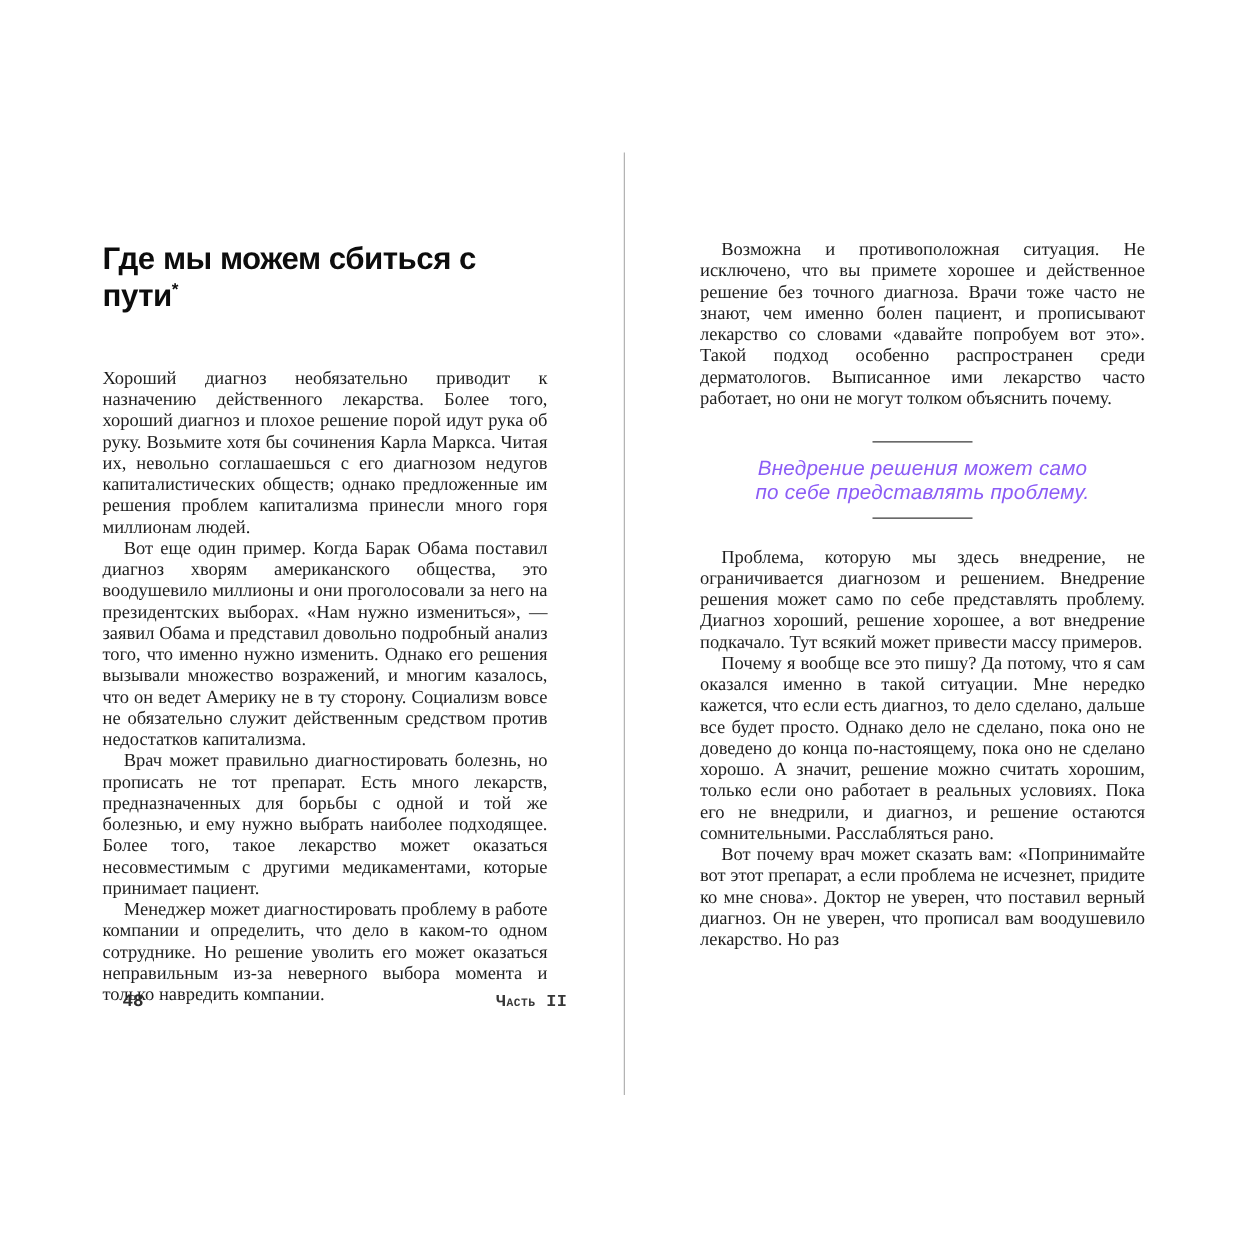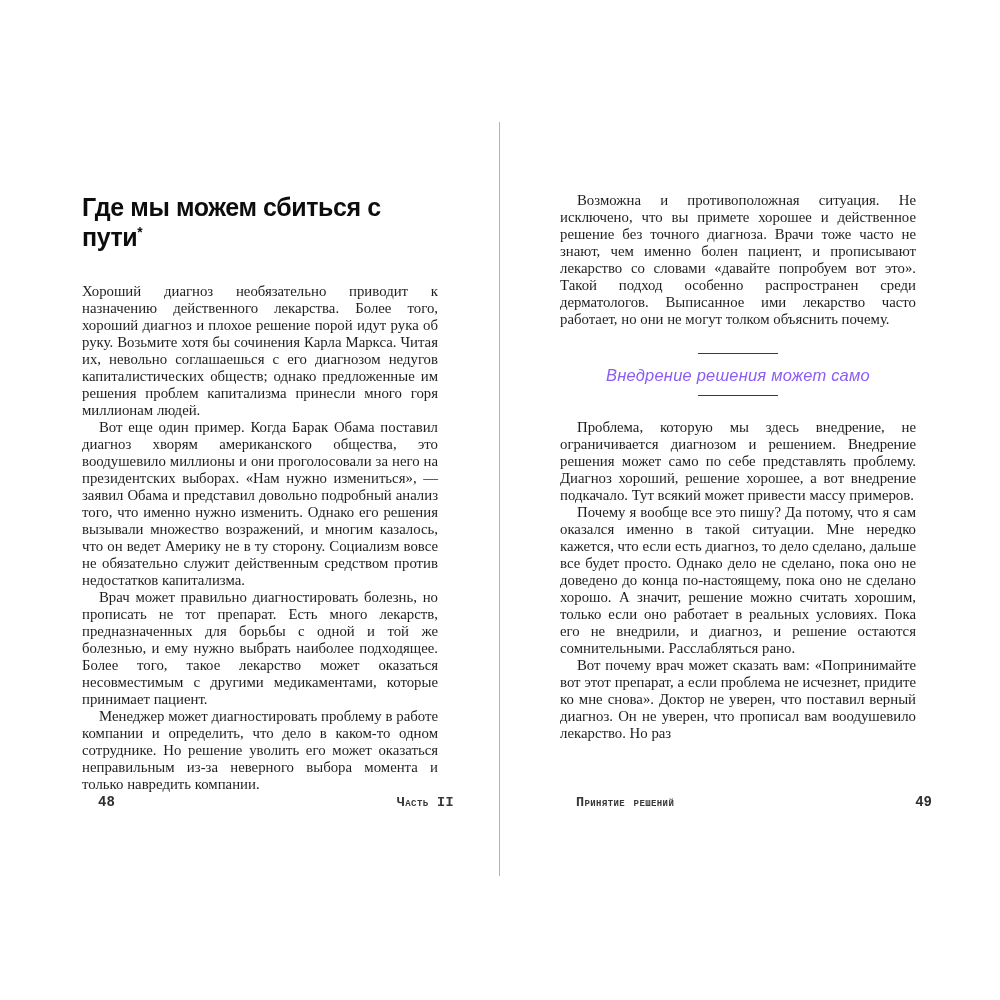--- a/index.html
+++ b/index.html
@@ -55,21 +55,21 @@
   .body-text {
     font-family: "Liberation Serif", serif;
     font-size: 14.8px;
     line-height: 17px;
     color: #1e1e1e;
     text-align: justify;
   }
   .body-text p { margin: 0; }
   .body-text p.indent { text-indent: 17px; }
 
-  .left-body   { position: absolute; top: 283px; left: 0; width: 356px; font-family: Liberation Serif, serif; }
+  .left-body   { position: absolute; top: 295px; left: 0; width: 356px; font-family: Liberation Serif, serif; }
   .right-flow  { position: absolute; top: 192px; left: 0; width: 356px; }
 
   .footnote-block {
     position: absolute;
     top: 750px;
     left: 0;
     width: 356px;
     font-family: "Liberation Serif", serif;
     color: #1e1e1e;
   }
@@ -163,29 +163,26 @@
 
   <section class="page right">
 
     <div class="body-text right-flow">
       <p class="indent">Возможна и противоположная ситуация. Не исключено, что вы примете хорошее и действенное решение без точного диагноза. Врачи тоже часто не знают, чем именно болен пациент, и прописывают лекарство со словами «давайте попробуем вот это». Такой подход особенно распространен среди дерматологов. Выписанное ими лекарство часто работает, но они не могут толком объяснить почему.</p>
 
       <div class="callout-block">
         <div class="callout-rule"></div>
         <div class="callout-text">
           <div>Внедрение решения может само</div>
+          <div>по себе представлять проблему.</div>
         </div>
         <div class="callout-rule"></div>
       </div>
 
       <p class="indent">Проблема, которую мы здесь внедрение, не ограничивается диагнозом и решением. Внедрение решения может само по себе представлять проблему. Диагноз хороший, решение хорошее, а вот внедрение подкачало. Тут всякий может привести массу примеров.</p>
       <p class="indent">Почему я вообще все это пишу? Да потому, что я сам оказался именно в такой ситуации. Мне нередко кажется, что если есть диагноз, то дело сделано, дальше все будет просто. Однако дело не сделано, пока оно не доведено до конца по-настоящему, пока оно не сделано хорошо. А значит, решение можно считать хорошим, только если оно работает в реальных условиях. Пока его не внедрили, и диагноз, и решение остаются сомнительными. Расслабляться рано.</p>
       <p class="indent">Вот почему врач может сказать вам: «Попринимайте вот этот препарат, а если проблема не исчезнет, придите ко мне снова». Доктор не уверен, что поставил верный диагноз. Он не уверен, что прописал вам воодушевило лекарство. Но раз</p>
     </div>
 
-    <footer class="page-footer">
-      <span class="running-title">Принятие решений</span>
-      <span class="page-number">49</span>
-    </footer>
 
   </section>
 
 </div>
 
 </body></html>

